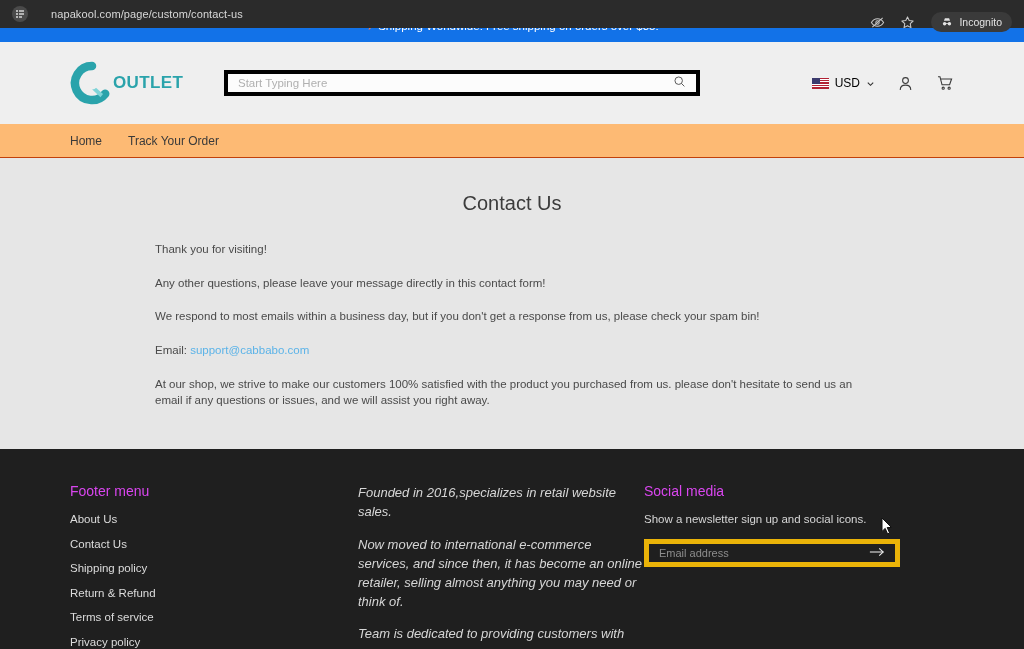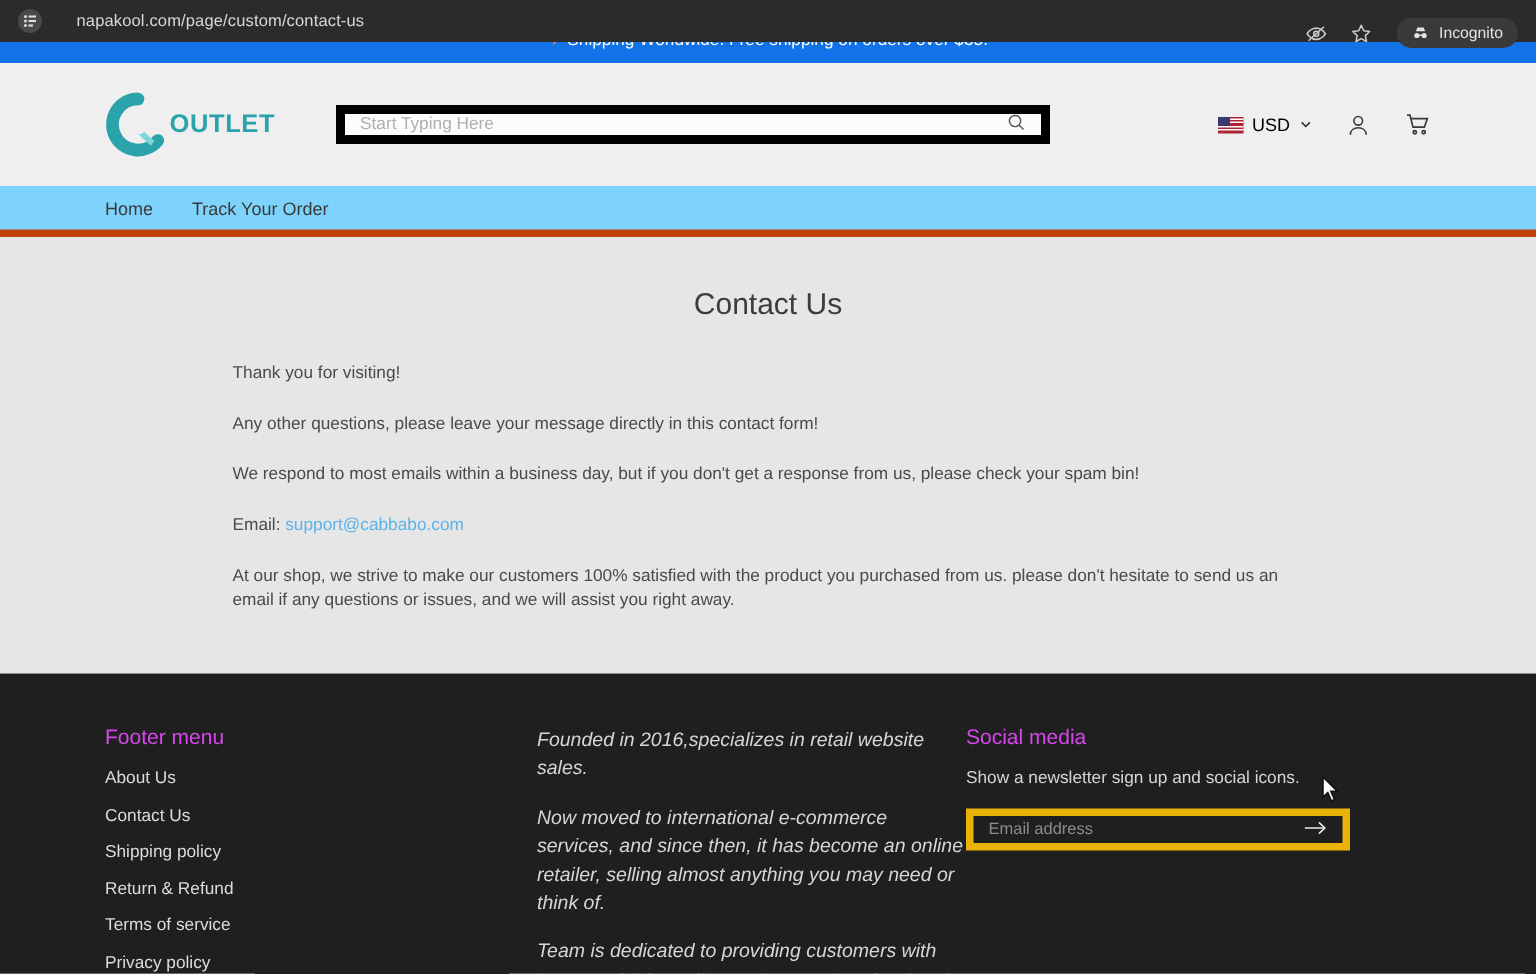--- a/index.html
+++ b/index.html
@@ -102,21 +102,21 @@
 
   .search-wrap {
     position: absolute;
     left: 224px;
     width: 476px;
     height: 26px;
   }
   .search-box {
     width: 100%; height: 100%;
     background: #fcfcfc;
-    border: 6px solid #000000;
+    border: 4px solid #000000;
     display: flex; align-items: center;
     padding: 6px 10px;
   }
   .search-box input {
     flex: 1;
     border: none; outline: none;
     background: transparent;
     font-size: 11.5px;
     font-family: "Liberation Sans", sans-serif;
     color: #333;
@@ -131,26 +131,26 @@
   }
   .currency { display: flex; align-items: center; gap: 6px; cursor: pointer; }
   .flag { width: 17px; height: 11px; position: relative; overflow: hidden; background: #b22234; flex: 0 0 17px; }
   .flag .canton { position: absolute; left: 0; top: 0; width: 8px; height: 6px; background: #3c3b6e; }
   .flag .stripe { position: absolute; left: 0; width: 100%; height: 1.1px; background: #fff; }
   .currency-label { font-size: 12px; color: #000000; font-weight: 500; }
   .hdr-icon { cursor: pointer; display: flex; }
 
   
   .site-nav {
-    background: #7dd3fc;
+    background: #fdba74;
     height: 34px;
     display: flex; align-items: center;
     padding: 0 70px;
     gap: 26px;
-    border-bottom: 5px solid #c2410c;
+    border-bottom: 1px solid #c2410c;
   }
   .nav-item { font-size: 12px; color: #3a3a3a; cursor: pointer; }
 
   
   .main {
     background: #e6e6e6;
     min-height: 265px;
     padding: 34px 0 40px;
   }
   .page-title {

